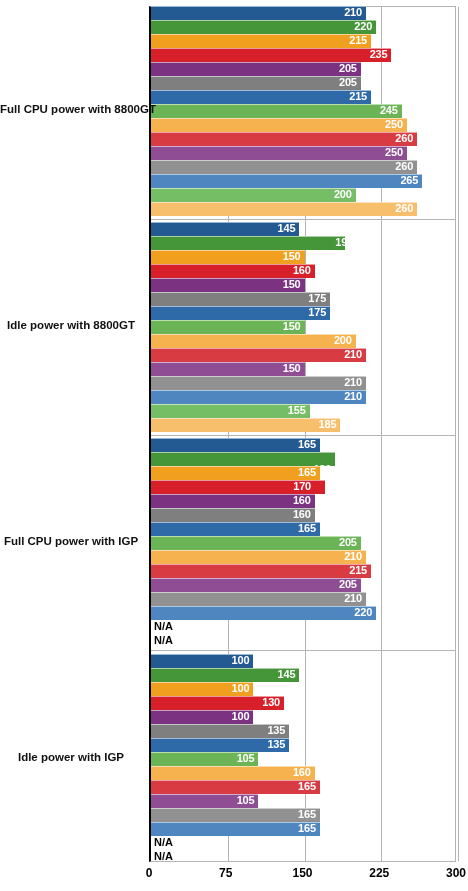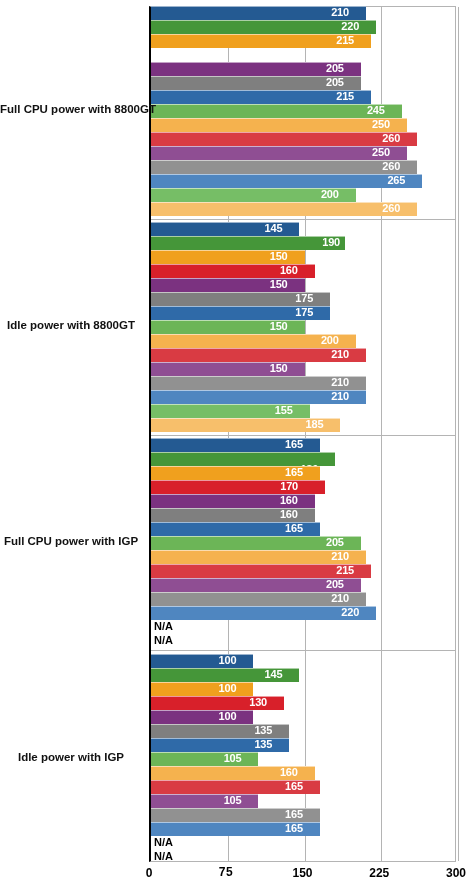--- a/index.html
+++ b/index.html
@@ -67,21 +67,21 @@
   }
   .bar-label {
     position: absolute;
     top: -1px;
     height: 14px;
     line-height: 14px;
     font-size: 11px;
     font-weight: bold;
     color: #ffffff;
     text-align: right;
-    padding-right: 17px;
+    padding-right: 4px;
     white-space: nowrap;
     letter-spacing: -0.2px;
   }
   .na-row {
     position: absolute;
     left: 3px;
     height: 14px;
     line-height: 13px;
     font-size: 11px;
     font-weight: bold;
@@ -136,20 +136,24 @@
             <div class="bar-label" style="left: 0px; width: 214.9px;">210</div>
           </div>
           <div class="bar-row" style="top: 13.375px; right: 0px;">
             <div class="bar" style="width: 225.133px; background: rgb(69, 150, 57);"></div>
             <div class="bar-label" style="left: 0px; width: 225.133px;">220</div>
           </div>
           <div class="bar-row" style="top: 27.375px; right: 0px;">
             <div class="bar" style="width: 220.017px; background: rgb(240, 160, 30);"></div>
             <div class="bar-label" style="left: 0px; width: 220.017px;">215</div>
           </div>
+          <div class="bar-row" style="top: 41.375px; right: 0px;">
+            <div class="bar" style="width: 240.483px; background: rgb(216, 32, 42);"></div>
+            <div class="bar-label" style="left: 0px; width: 240.483px;">235</div>
+          </div>
           <div class="bar-row" style="top: 55.375px; right: 0px;">
             <div class="bar" style="width: 209.783px; background: rgb(123, 50, 128);"></div>
             <div class="bar-label" style="left: 0px; width: 209.783px;">205</div>
           </div>
           <div class="bar-row" style="top: 69.375px; right: 0px;">
             <div class="bar" style="width: 209.783px; background: rgb(127, 127, 127);"></div>
             <div class="bar-label" style="left: 0px; width: 209.783px;">205</div>
           </div>
           <div class="bar-row" style="top: 83.375px; right: 0px;">
             <div class="bar" style="width: 220.017px; background: rgb(47, 106, 168);"></div>
@@ -378,19 +382,19 @@
 
   <div id="cat-labels">
       <div class="cat-label" style="top: 103.375px;">Full CPU power with 8800GT</div>
       <div class="cat-label" style="top: 319.125px;">Idle power with 8800GT</div>
       <div class="cat-label" style="top: 534.875px;">Full CPU power with IGP</div>
       <div class="cat-label" style="top: 750.625px;">Idle power with IGP</div>
     </div>
 
   <div class="xaxis-ticks" id="xaxis-ticks">
       <div class="xtick" style="left: 0px;">0</div>
-      <div class="xtick" style="left: 76.75px; font-family: Liberation Mono, monospace;">75</div>
+      <div class="xtick" style="left: 76.75px;">75</div>
       <div class="xtick" style="left: 153.5px;">150</div>
       <div class="xtick" style="left: 230.25px;">225</div>
       <div class="xtick" style="left: 307px;">300</div>
     </div>
 
 </div>
 
 </body></html>

